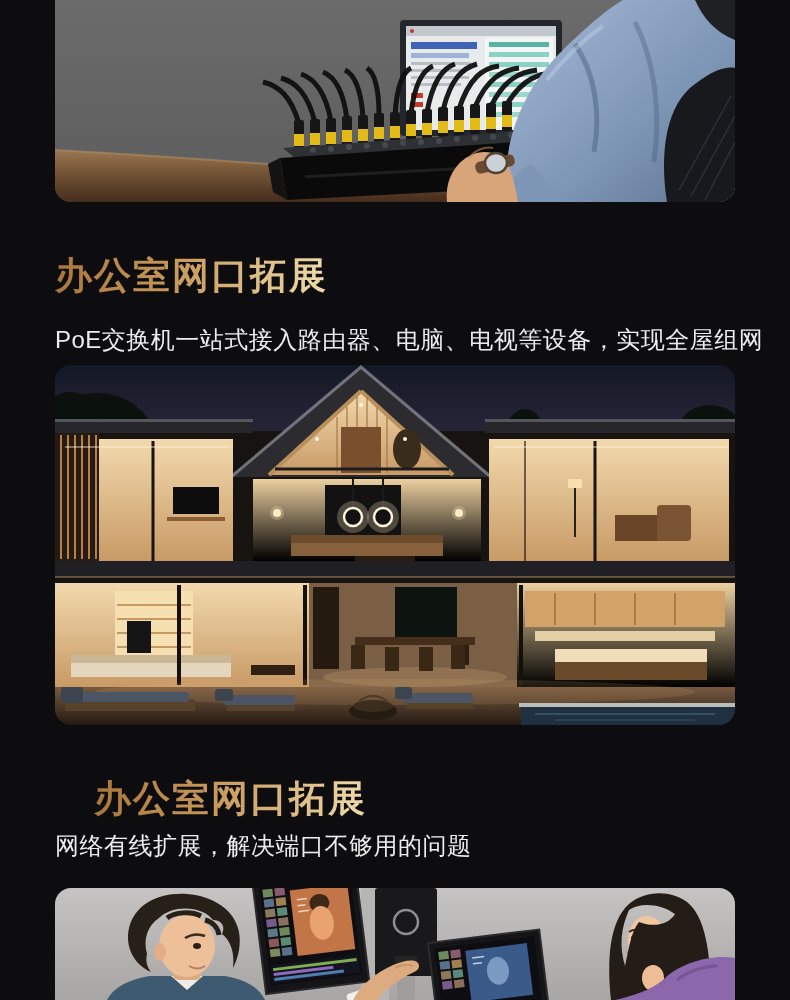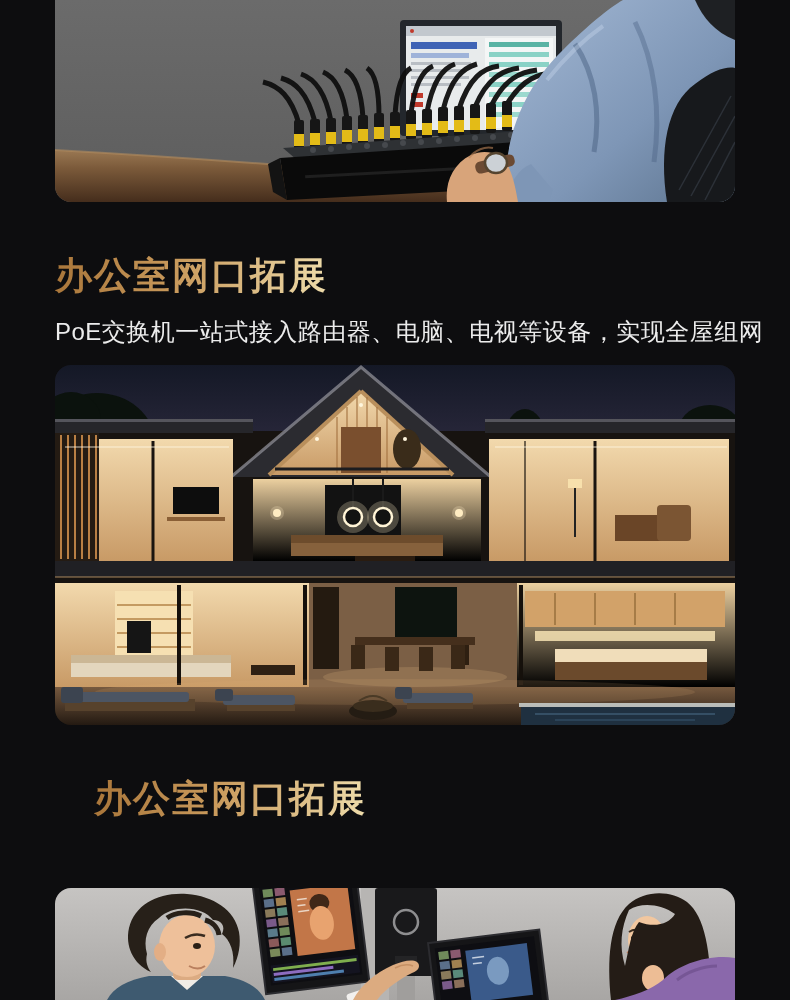--- a/index.html
+++ b/index.html
@@ -32,21 +32,21 @@
     white-space:nowrap;
   }
   #home-title   { top:256px; }
   #office-title { top:779px;margin-left:39px; }
 
   .section-subtitle {
     position:absolute; left:55px;
     font-size:24px; font-weight:normal; letter-spacing:0.5px; line-height:1.15;
     color:#ececec; white-space:nowrap;
   }
-  #home-subtitle   { top:318px; }
+  #home-subtitle   { top:326px; }
   #office-subtitle { top:832px; }
 </style>
 </head>
 <body>
 
 <div class="page">
 
   <div class="img-card" id="hero-card">
     <svg viewBox="0 0 680 202" width="680" height="202">
       <defs>
@@ -378,20 +378,21 @@
       <g>
         <rect x="464" y="338" width="216" height="4" fill="#cdd4d2" opacity="0.85"></rect>
         <rect x="466" y="342" width="214" height="18" fill="#1f3040"></rect>
         <line x1="480" y1="349" x2="660" y2="349" stroke="#3f5d75" stroke-width="2" opacity="0.7"></line>
         <line x1="500" y1="355" x2="640" y2="355" stroke="#34506a" stroke-width="2" opacity="0.6"></line>
       </g>
     </svg>
   </div>
 
   <div class="section-title" id="office-title">办公室网口拓展</div>
+  <div class="section-subtitle" id="office-subtitle">网络有线扩展，解决端口不够用的问题</div>
 
   <div class="img-card" id="office-card">
     <svg viewBox="0 0 680 112" width="680" height="112">
       <defs>
         <linearGradient id="gOffice" x1="0" y1="0" x2="0" y2="1">
           <stop offset="0" stop-color="#c6c4c2"></stop>
             <stop offset="1" stop-color="#a8a6a4"></stop>
         </linearGradient>
       </defs>
       <rect x="0" y="0" width="680" height="112" fill="url(#gOffice)"></rect>

